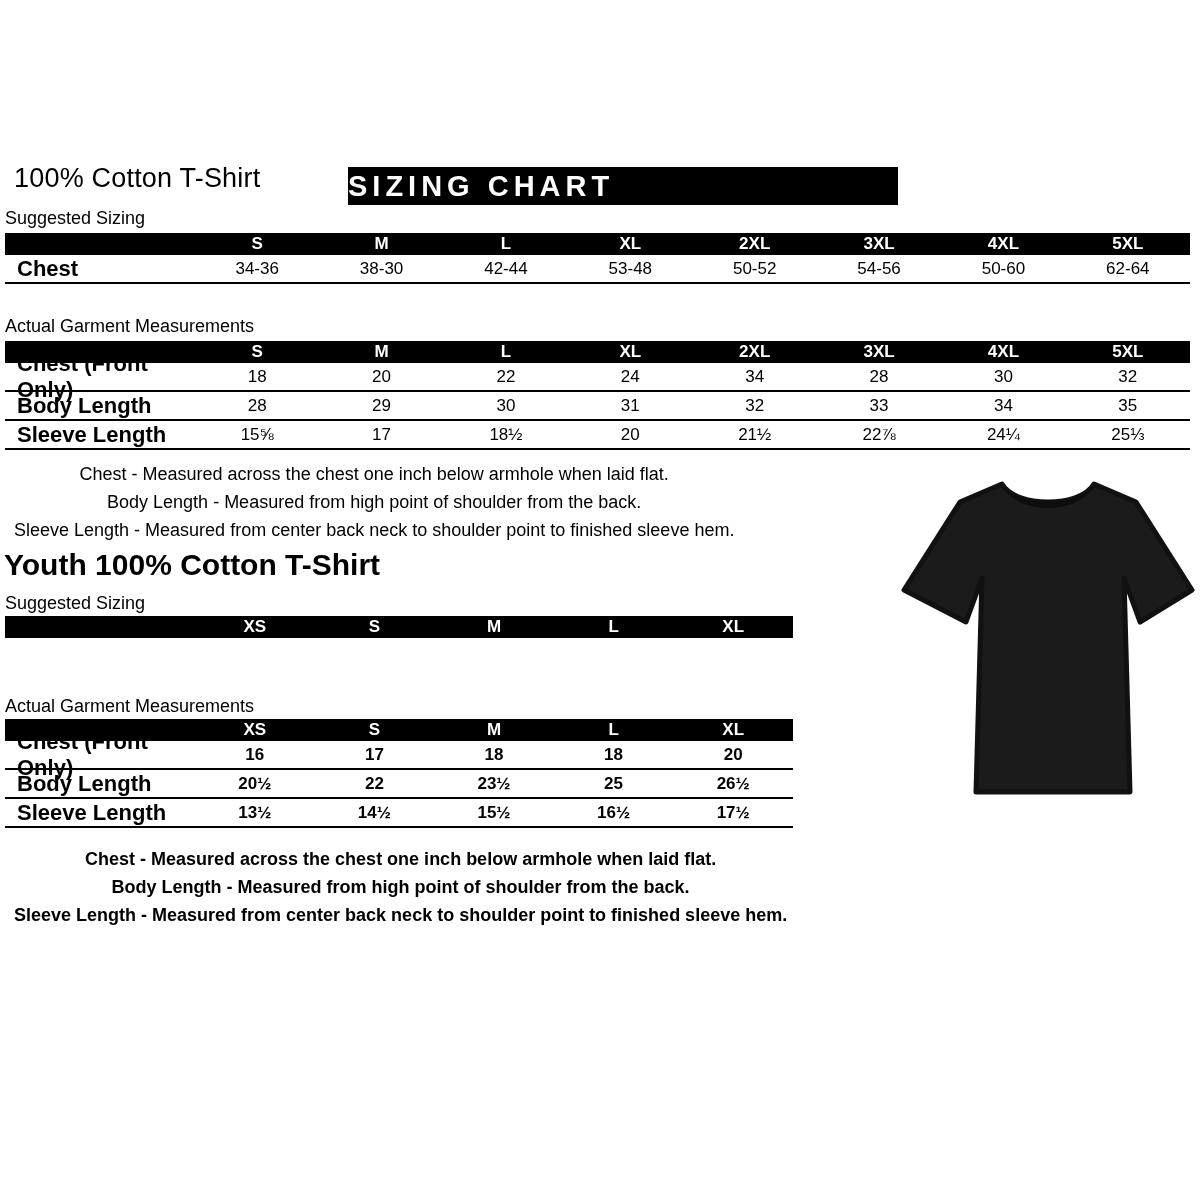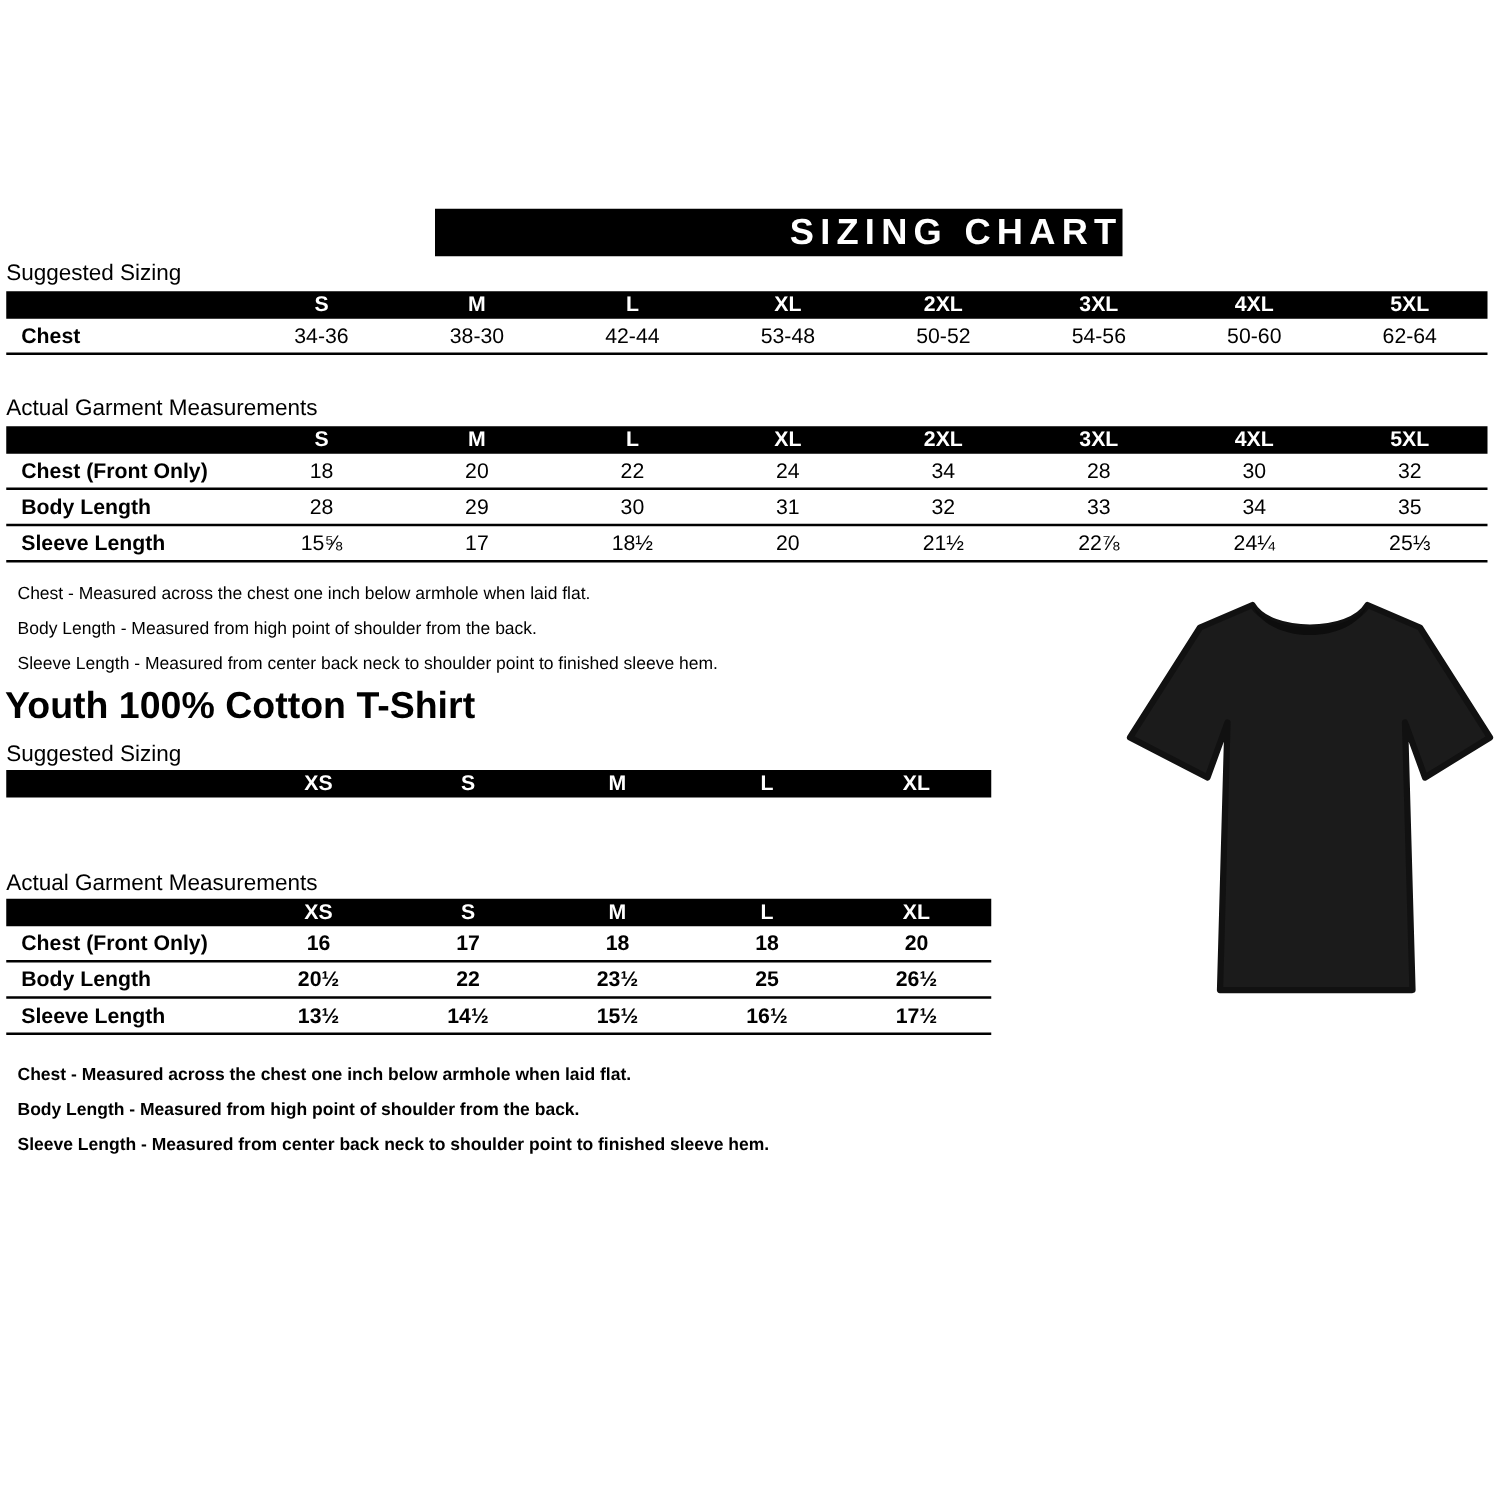--- a/index.html
+++ b/index.html
@@ -9,56 +9,57 @@
     background:#ffffff;
     font-family:"Liberation Sans","DejaVu Sans",sans-serif;
     color:#000;
     overflow:hidden;
   }
   .abs{position:absolute;}
   .main-title{left:14px;top:163px;font-size:27px;font-weight:normal;letter-spacing:.2px;}
   .banner{
     left:348px;top:167px;width:550px;height:38px;
     background:#000;color:#fff;
-    display:flex;align-items:center;justify-content:flex-end;
+    display:flex;align-items:center;justify-content:flex-start;
     font-size:29px;font-weight:bold;letter-spacing:5px;
   }
   .section-label{font-size:18px;}
   .lbl-adult-suggested{left:5px;top:208px;}
   .lbl-adult-actual{left:5px;top:316px;}
   .lbl-youth-suggested{left:5px;top:593px;}
   .lbl-youth-actual{left:5px;top:696px;}
   .youth-title{left:4px;top:548px;font-size:30px;font-weight:bold;}
 
   .sz-table{display:block;}
   .tbl-adult-suggested{left:5px;top:233px;width:1185px;}
   .tbl-adult-actual{left:5px;top:341px;width:1185px;}
   .tbl-youth-suggested{left:5px;top:616px;width:788px;}
   .tbl-youth-actual{left:5px;top:719px;width:788px;}
 
   .t-row{display:flex;align-items:center;}
   .t-head{background:#000;color:#fff;height:22px;font-weight:bold;}
   .t-body{height:27px;border-bottom:2px solid #000;}
-  .t-label{width:190px;flex:0 0 190px;font-weight:bold;font-size:17px;padding-left:12px;box-sizing:border-box;}
+  .t-label{width:190px;flex:0 0 190px;font-weight:bold;font-size:22px;padding-left:12px;box-sizing:border-box;}
   .t-cell{flex:1;text-align:center;font-size:17px;}
   .t-head .t-cell{font-size:17px;}
   .bold-cells .t-cell{font-weight:bold;}
 
-  .notes{font-size:14px;}
+  .notes{font-size:18px;text-align:center;}
   .notes-adult{left:14px;top:460px;}
   .notes-youth{left:14px;top:845px;font-weight:bold;}
   .note-line{height:28px;line-height:28px;white-space:nowrap;}
 
   .shirt-wrap{left:898px;top:462px;width:300px;height:352px;}
 </style>
 </head>
 <body>
 
 <div class="page">
 
+  <div class="abs main-title">100% Cotton T-Shirt</div>
 
   <div class="abs banner">
     <span>SIZING CHART</span>
   </div>
 
   <div class="abs section-label lbl-adult-suggested">Suggested Sizing</div>
   <div class="abs sz-table tbl-adult-suggested">
       <div class="t-row t-head">
         <div class="t-label"></div>
         <div class="t-cell">S</div>

